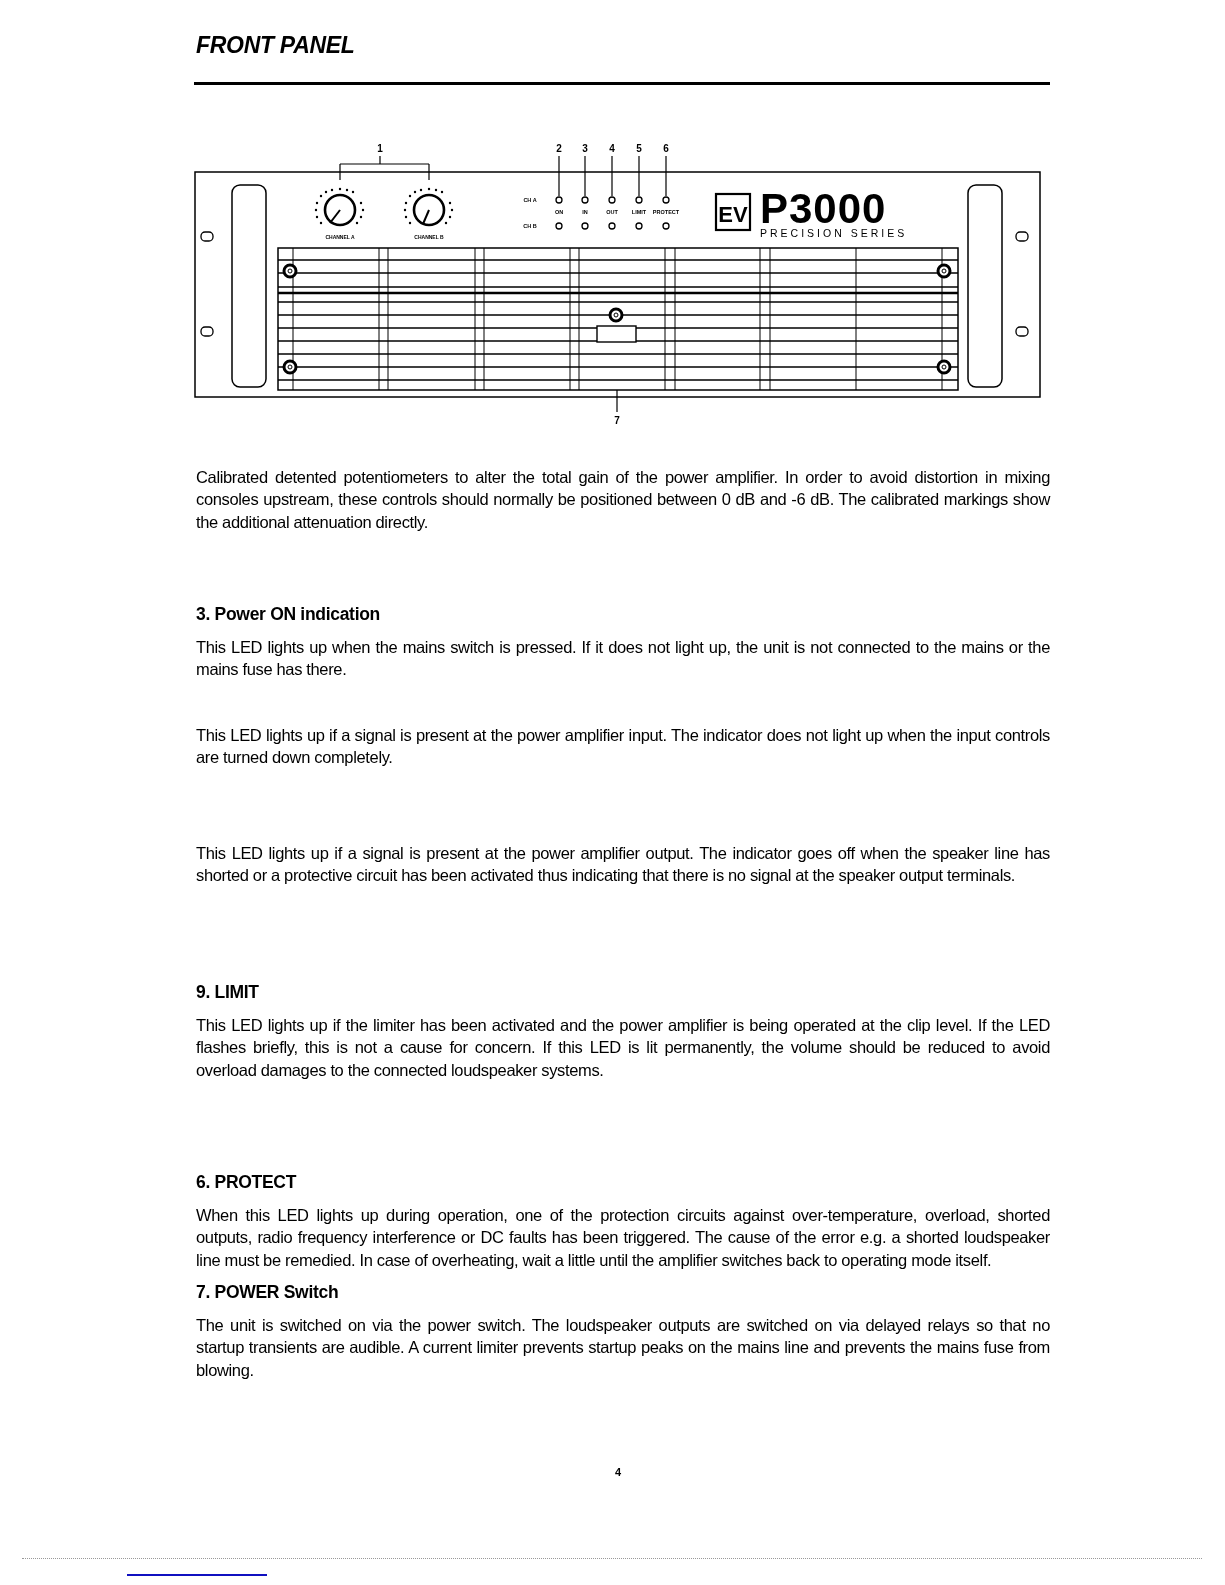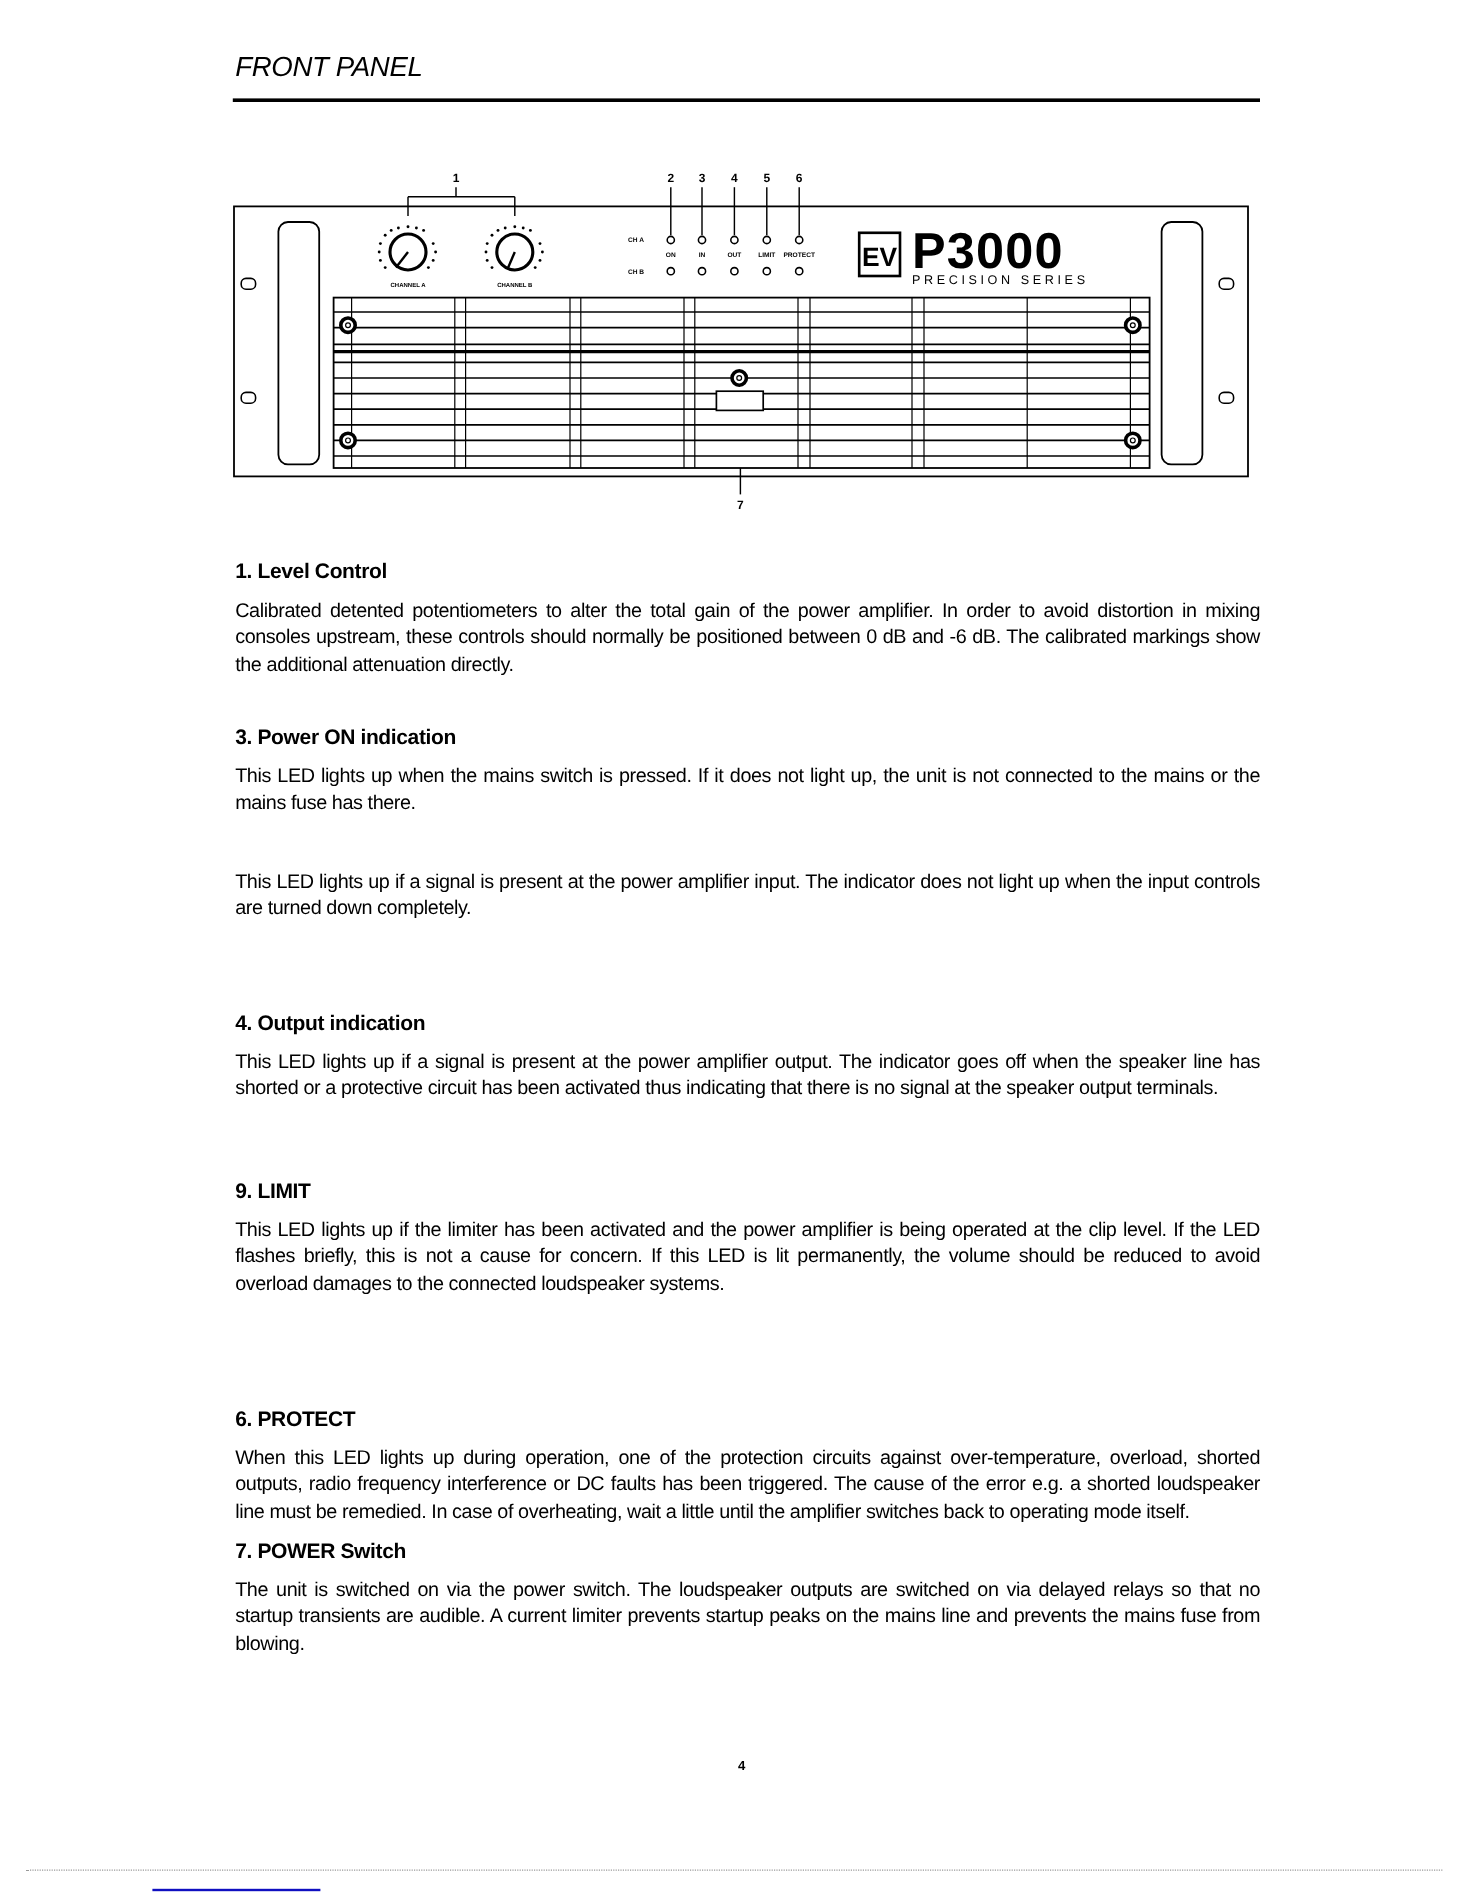--- a/index.html
+++ b/index.html
@@ -1,17 +1,17 @@
 <!DOCTYPE html>
 <html><head>
 <meta charset="utf-8">
 <style>
   html, body { margin: 0; padding: 0; background: #ffffff; }
   body { width: 1225px; height: 1585px; position: relative; overflow: hidden; font-family: "Liberation Sans", sans-serif; color: #000; }
-  .page-title { position: absolute; left: 196px; top: 42px; font-size: 23px; font-weight: normal; font-style: italic; letter-spacing: -0.3px; margin: 0; }
+  .page-title { position: absolute; left: 196px; top: 32px; font-size: 23px; font-weight: bold; font-style: italic; letter-spacing: -0.3px; margin: 0; }
   .title-rule { position: absolute; left: 194px; top: 82px; width: 856px; height: 3px; background: #000; }
 
   .diagram { position: absolute; left: 190px; top: 140px; width: 860px; height: 300px; }
   .diagram svg { display: block; }
   .callout-num { font-family: "Liberation Sans", sans-serif; font-weight: bold; font-size: 10px; }
   .tiny { font-family: "Liberation Sans", sans-serif; font-size: 5px; font-weight: bold; }
   .led-lbl { font-family: "Liberation Sans", sans-serif; font-size: 5.5px; font-weight: bold; }
 
   .section { position: absolute; left: 196px; width: 854px; }
   .section h2 { margin: 0 0 11px 0; font-size: 17.5px; font-weight: bold; letter-spacing: -0.3px; }
@@ -177,35 +177,33 @@
         <circle cx="426" cy="175" r="6" stroke-width="3"></circle>
           <circle cx="426" cy="175" r="2" stroke-width="1"></circle>
       </g>
 
       <rect x="407" y="186" width="39" height="16" fill="#fff" stroke="#000" stroke-width="1.4"></rect>
     </g>
   </svg>
 </div>
 
 <div class="section" style="top:466px;">
-  <h2>1. Level Control</h2>
   <p>Calibrated detented potentiometers to alter the total gain of the power amplifier. In order to avoid distortion in mixing consoles upstream, these controls should normally be positioned between 0 dB and -6 dB. The calibrated markings show the additional attenuation directly.</p>
 </div>
 
 <div class="section" style="top:604px;">
   <h2>3. Power ON indication</h2>
   <p>This LED lights up when the mains switch is pressed. If it does not light up, the unit is not connected to the mains or the mains fuse has there.</p>
 </div>
 
 <div class="section" style="top:724px;">
   <p>This LED lights up if a signal is present at the power amplifier input. The indicator does not light up when the input controls are turned down completely.</p>
 </div>
 
 <div class="section" style="top:842px;">
-  <h2>4. Output indication</h2>
   <p>This LED lights up if a signal is present at the power amplifier output. The indicator goes off when the speaker line has shorted or a protective circuit has been activated thus indicating that there is no signal at the speaker output terminals.</p>
 </div>
 
 <div class="section" style="top:982px;">
   <h2>9. LIMIT</h2>
   <p>This LED lights up if the limiter has been activated and the power amplifier is being operated at the clip level. If the LED flashes briefly, this is not a cause for concern. If this LED is lit permanently, the volume should be reduced to avoid overload damages to the connected loudspeaker systems.</p>
 </div>
 
 <div class="section" style="top:1172px;">
   <h2>6. PROTECT</h2>

